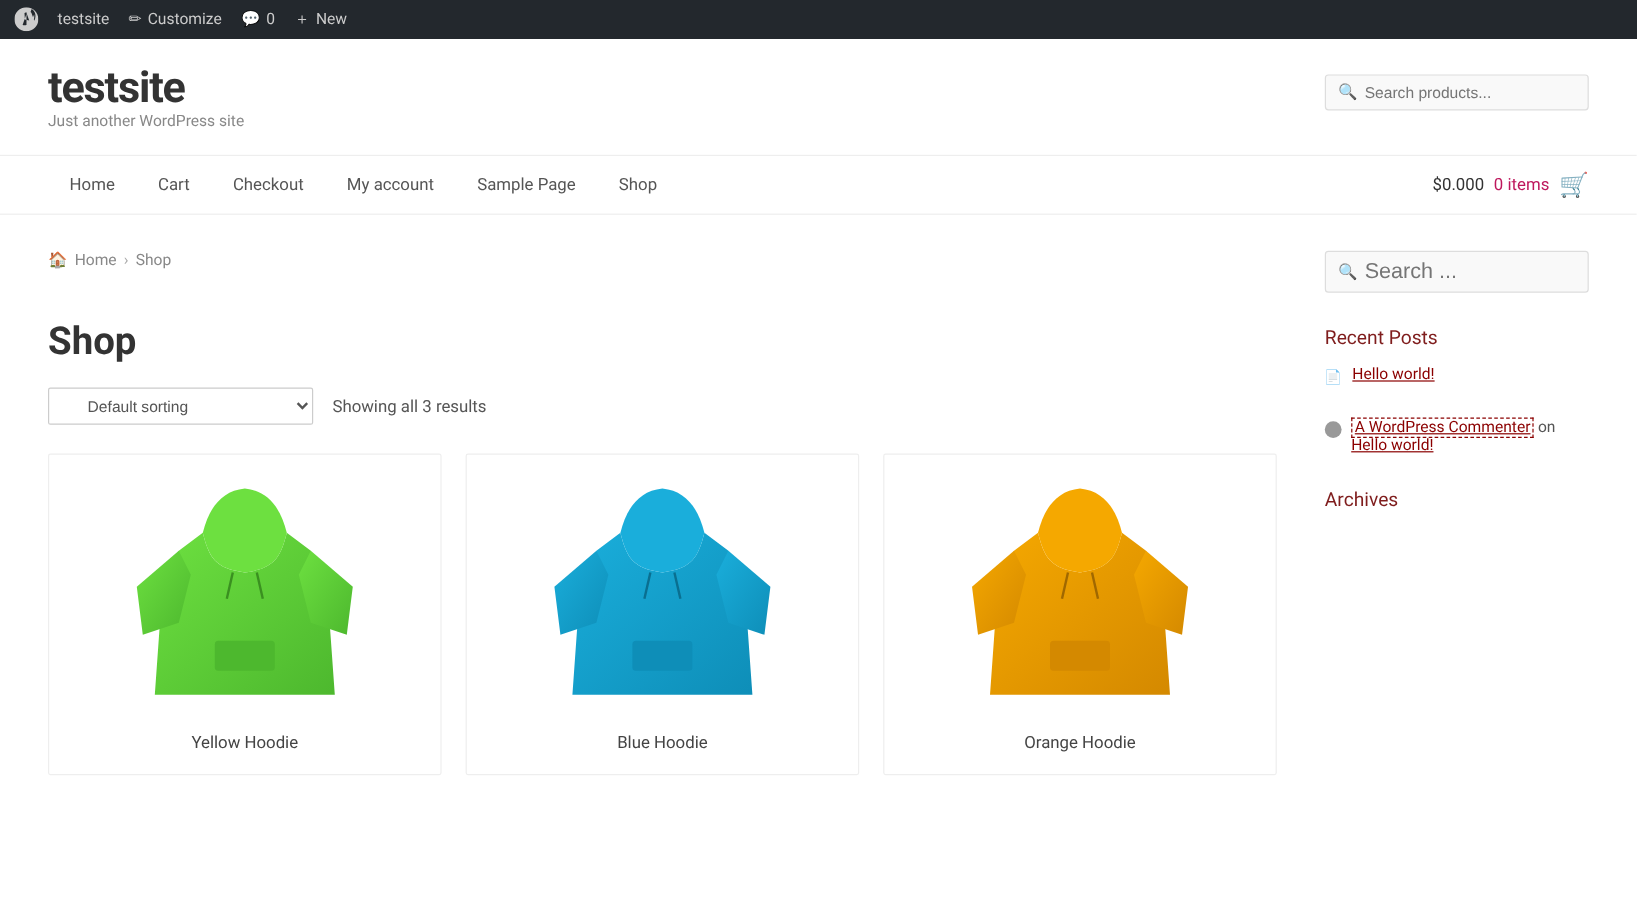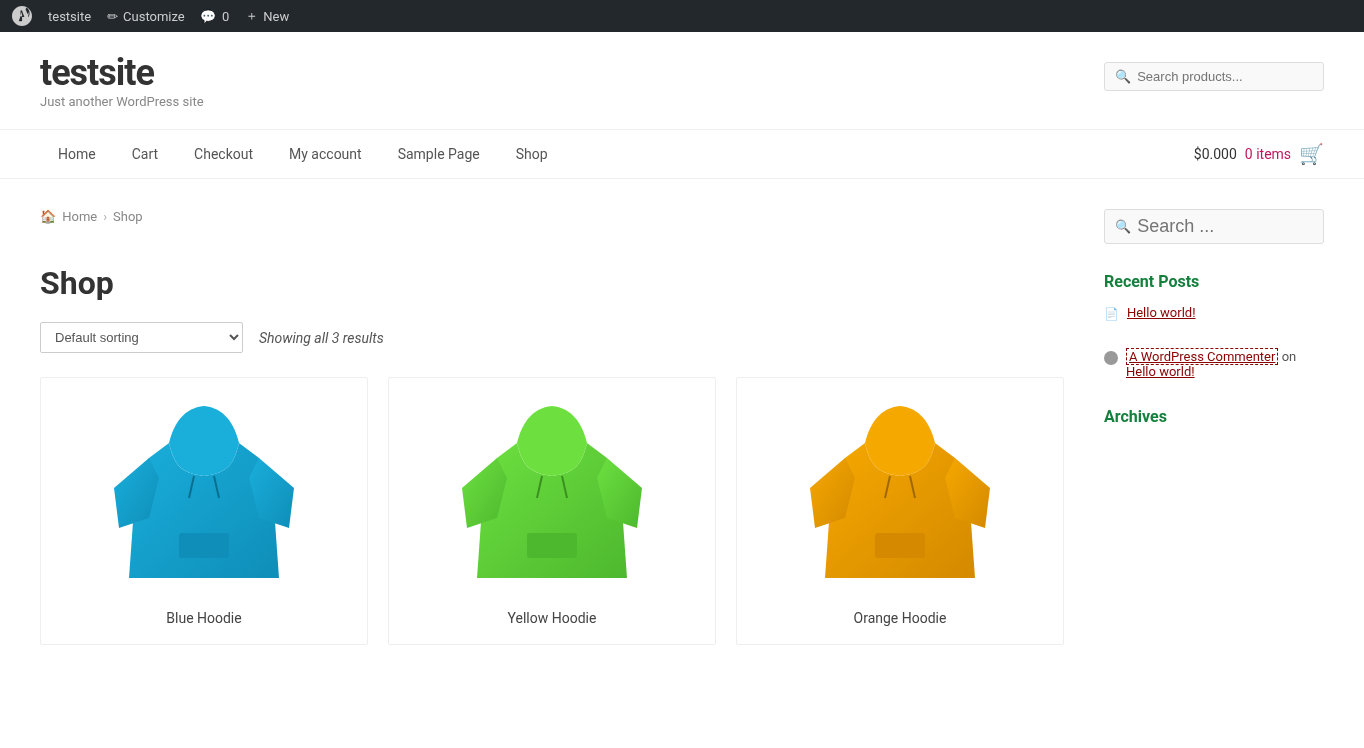--- a/index.html
+++ b/index.html
@@ -112,29 +112,29 @@
       margin-bottom: 20px;
     }
 
     
     #shop-toolbar {
       display: flex; align-items: center; gap: 16px;
       margin-bottom: 24px;
     }
     #sort-select {
       border: 1px solid #ccc;
-      padding: 6px 28px 6px 10px;
+      padding: 6px 28px 6px 28px;
       font-size: 13px;
       color: #555;
       background: #fff;
       cursor: pointer;
       appearance: auto;
       border-radius: 2px;
     }
-    #results-count { font-size: 14px; color: #555; font-style: italic; }
+    #results-count { font-size: 14px; color: #555; }
 
     
     #product-grid {
       display: grid;
       grid-template-columns: repeat(3, 1fr);
       gap: 20px;
     }
     .product-card {
       border: 1px solid #eee;
       border-radius: 2px;
@@ -166,22 +166,22 @@
       background: #f9f9f9;
       margin-bottom: 28px;
     }
     #sidebar-search input {
       border: none; background: transparent; outline: none;
       font-size: 18px; color: #555; width: 100%;
     }
 
     .sidebar-section-title {
       font-size: 16px;
-      font-weight: 700;
-      color: #15803d;
+      font-weight: 400;
+      color: #7f1d1d;
       margin-bottom: 14px;
     }
 
     .sidebar-section { margin-bottom: 28px; }
 
     .sidebar-post-item {
       display: flex; align-items: flex-start; gap: 8px;
       margin-bottom: 10px;
     }
     .post-icon { color: #aaa; font-size: 12px; margin-top: 2px; flex-shrink: 0; }
@@ -277,50 +277,20 @@
           <option>Sort by popularity</option>
           <option>Sort by average rating</option>
           <option>Sort by latest</option>
           <option>Sort by price: low to high</option>
           <option>Sort by price: high to low</option>
         </select>
         <span id="results-count">Showing all 3 results</span>
       </div>
 
       <div id="product-grid">
-
-        <div class="product-card">
-          <div class="product-image">
-            <svg viewBox="0 0 220 220" xmlns="http://www.w3.org/2000/svg">
-
-              <defs>
-                <linearGradient id="blueShade" x1="0%" y1="0%" x2="100%" y2="100%">
-                  <stop offset="0%" style="stop-color:#1aaedb;stop-opacity:1"></stop>
-                  <stop offset="100%" style="stop-color:#0e8eb8;stop-opacity:1"></stop>
-                </linearGradient>
-              </defs>
-
-              <path d="M55 80 L40 130 L35 200 L185 200 L180 130 L165 80 L145 65 C140 85 135 95 110 98 C85 95 80 85 75 65 Z" fill="url(#blueShade)"></path>
-
-              <path d="M75 65 C80 45 90 30 110 28 C130 30 140 45 145 65 C140 85 135 95 110 98 C85 95 80 85 75 65 Z" fill="#1aaedb"></path>
-
-              <path d="M55 80 L20 110 L25 150 L55 140 L65 100 Z" fill="url(#blueShade)"></path>
-
-              <path d="M165 80 L200 110 L195 150 L165 140 L155 100 Z" fill="url(#blueShade)"></path>
-
-              <rect x="85" y="155" width="50" height="25" rx="3" fill="#0e8eb8"></rect>
-
-              <line x1="100" y1="98" x2="95" y2="120" stroke="#0a6f90" stroke-width="2"></line>
-              <line x1="120" y1="98" x2="125" y2="120" stroke="#0a6f90" stroke-width="2"></line>
-            </svg>
-          </div>
-          <div class="product-info">
-            <div class="product-name">Blue Hoodie</div>
-          </div>
-        </div>
 
         <div class="product-card">
           <div class="product-image">
             <svg viewBox="0 0 220 220" xmlns="http://www.w3.org/2000/svg">
               <defs>
                 <linearGradient id="greenShade" x1="0%" y1="0%" x2="100%" y2="100%">
                   <stop offset="0%" style="stop-color:#6de040;stop-opacity:1"></stop>
                   <stop offset="100%" style="stop-color:#4db82e;stop-opacity:1"></stop>
                 </linearGradient>
               </defs>
@@ -334,20 +304,50 @@
             </svg>
           </div>
           <div class="product-info">
             <div class="product-name">Yellow Hoodie</div>
           </div>
         </div>
 
         <div class="product-card">
           <div class="product-image">
             <svg viewBox="0 0 220 220" xmlns="http://www.w3.org/2000/svg">
+
+              <defs>
+                <linearGradient id="blueShade" x1="0%" y1="0%" x2="100%" y2="100%">
+                  <stop offset="0%" style="stop-color:#1aaedb;stop-opacity:1"></stop>
+                  <stop offset="100%" style="stop-color:#0e8eb8;stop-opacity:1"></stop>
+                </linearGradient>
+              </defs>
+
+              <path d="M55 80 L40 130 L35 200 L185 200 L180 130 L165 80 L145 65 C140 85 135 95 110 98 C85 95 80 85 75 65 Z" fill="url(#blueShade)"></path>
+
+              <path d="M75 65 C80 45 90 30 110 28 C130 30 140 45 145 65 C140 85 135 95 110 98 C85 95 80 85 75 65 Z" fill="#1aaedb"></path>
+
+              <path d="M55 80 L20 110 L25 150 L55 140 L65 100 Z" fill="url(#blueShade)"></path>
+
+              <path d="M165 80 L200 110 L195 150 L165 140 L155 100 Z" fill="url(#blueShade)"></path>
+
+              <rect x="85" y="155" width="50" height="25" rx="3" fill="#0e8eb8"></rect>
+
+              <line x1="100" y1="98" x2="95" y2="120" stroke="#0a6f90" stroke-width="2"></line>
+              <line x1="120" y1="98" x2="125" y2="120" stroke="#0a6f90" stroke-width="2"></line>
+            </svg>
+          </div>
+          <div class="product-info">
+            <div class="product-name">Blue Hoodie</div>
+          </div>
+        </div>
+
+        <div class="product-card">
+          <div class="product-image">
+            <svg viewBox="0 0 220 220" xmlns="http://www.w3.org/2000/svg">
               <defs>
                 <linearGradient id="yellowShade" x1="0%" y1="0%" x2="100%" y2="100%">
                   <stop offset="0%" style="stop-color:#f5a800;stop-opacity:1"></stop>
                   <stop offset="100%" style="stop-color:#d48900;stop-opacity:1"></stop>
                 </linearGradient>
               </defs>
               <path d="M55 80 L40 130 L35 200 L185 200 L180 130 L165 80 L145 65 C140 85 135 95 110 98 C85 95 80 85 75 65 Z" fill="url(#yellowShade)"></path>
               <path d="M75 65 C80 45 90 30 110 28 C130 30 140 45 145 65 C140 85 135 95 110 98 C85 95 80 85 75 65 Z" fill="#f5a800"></path>
               <path d="M55 80 L20 110 L25 150 L55 140 L65 100 Z" fill="url(#yellowShade)"></path>
               <path d="M165 80 L200 110 L195 150 L165 140 L155 100 Z" fill="url(#yellowShade)"></path>

